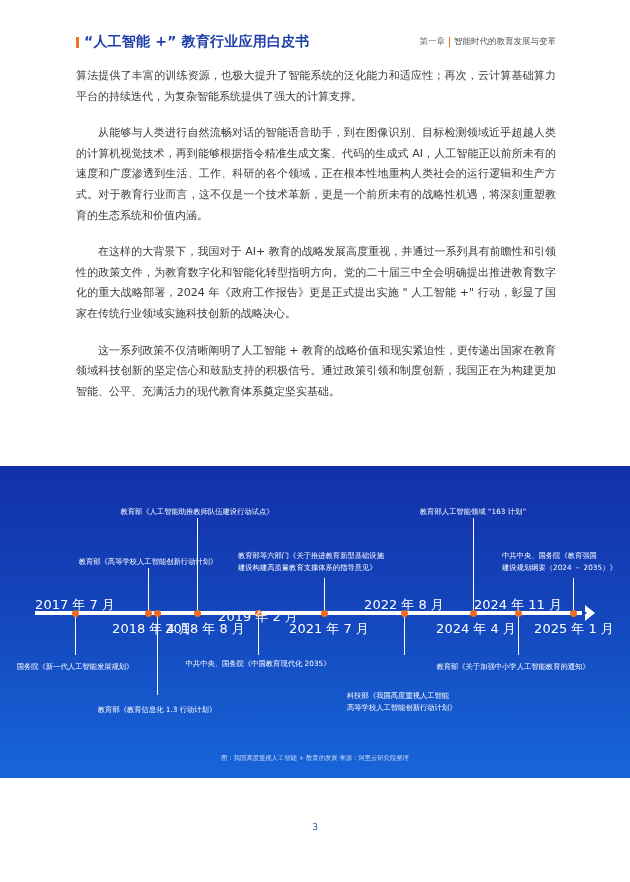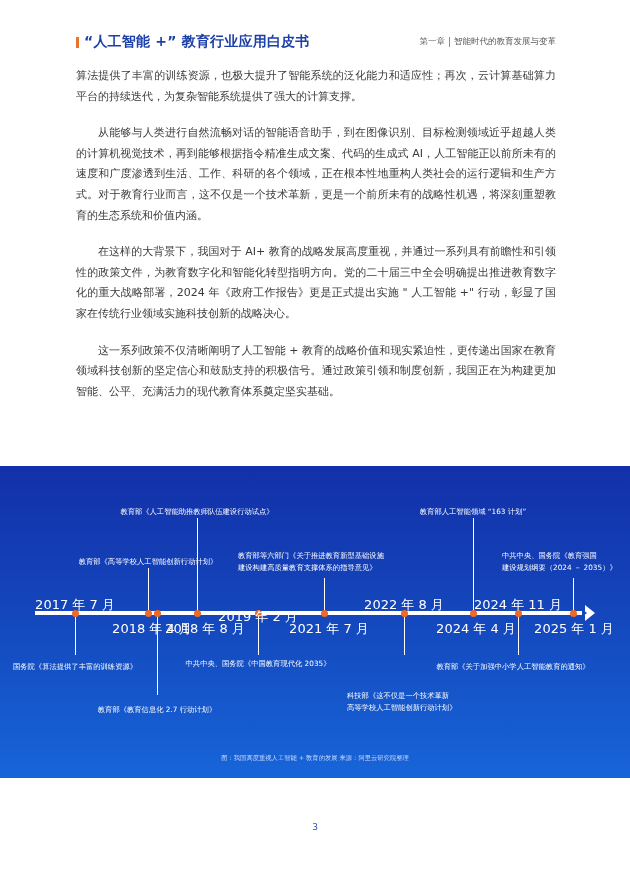--- a/index.html
+++ b/index.html
@@ -91,30 +91,30 @@
 </div>
 
 <div class="banner">
   <div class="axis"></div>
   <div class="arrow"></div>
   <div class="arrow-inner"></div>
 
   <div class="vline" style="left:75px; top:147px; height:42px;"></div>
   <div class="dot" style="left:75px;"></div>
   <div class="date" style="left:75px; top:130px;">2017 年 7 月</div>
-  <div class="event center" style="left:75px; top:189px;">国务院《算法提供了丰富的训练资源》</div>
+  <div class="event center" style="left:75px; top:189px;">国务院《新一代人工智能发展规划》</div>
 
   <div class="vline" style="left:148px; top:102px; height:45px;"></div>
   <div class="dot" style="left:148px;"></div>
   <div class="event center" style="left:148px; top:84px;">教育部《高等学校人工智能创新行动计划》</div>
   <div class="date" style="left:152px; top:154px;">2018 年 4 月</div>
 
   <div class="vline" style="left:157px; top:147px; height:82px;"></div>
   <div class="dot" style="left:157px;"></div>
-  <div class="event center" style="left:157px; top:232px;">教育部《教育信息化 2.7 行动计划》</div>
+  <div class="event center" style="left:157px; top:232px;">教育部《教育信息化 1.3 行动计划》</div>
 
   <div class="vline" style="left:197px; top:52px; height:95px;"></div>
   <div class="dot" style="left:197px;"></div>
   <div class="event center" style="left:197px; top:34px;">教育部《人工智能助推教师队伍建设行动试点》</div>
   <div class="date" style="left:205px; top:154px;">2018 年 8 月</div>
 
   <div class="vline" style="left:258px; top:147px; height:42px;"></div>
   <div class="dot" style="left:258px;"></div>
   <div class="date" style="left:258px; top:142px;">2019 年 2 月</div>
   <div class="event center" style="left:258px; top:186px;">中共中央、国务院《中国教育现代化 2035》</div>
@@ -124,21 +124,21 @@
   <div class="event" style="left:238px; top:78px;">
     <div>教育部等六部门《关于推进教育新型基础设施</div>
     <div>建设构建高质量教育支撑体系的指导意见》</div>
   </div>
   <div class="date" style="left:329px; top:154px;">2021 年 7 月</div>
 
   <div class="vline" style="left:404px; top:147px; height:42px;"></div>
   <div class="dot" style="left:404px;"></div>
   <div class="date" style="left:404px; top:130px;">2022 年 8 月</div>
   <div class="event" style="left:347px; top:218px;">
-    <div>科技部《这不仅是一个技术革新</div>
+    <div>科技部《我国高度重视人工智能</div>
     <div>高等学校人工智能创新行动计划》</div>
   </div>
 
   <div class="vline" style="left:473px; top:52px; height:95px;"></div>
   <div class="dot" style="left:473px;"></div>
   <div class="event center" style="left:473px; top:34px;">教育部人工智能领域 “163 计划”</div>
   <div class="date" style="left:476px; top:154px;">2024 年 4 月</div>
 
   <div class="vline" style="left:518px; top:147px; height:42px;"></div>
   <div class="dot" style="left:518px;"></div>

